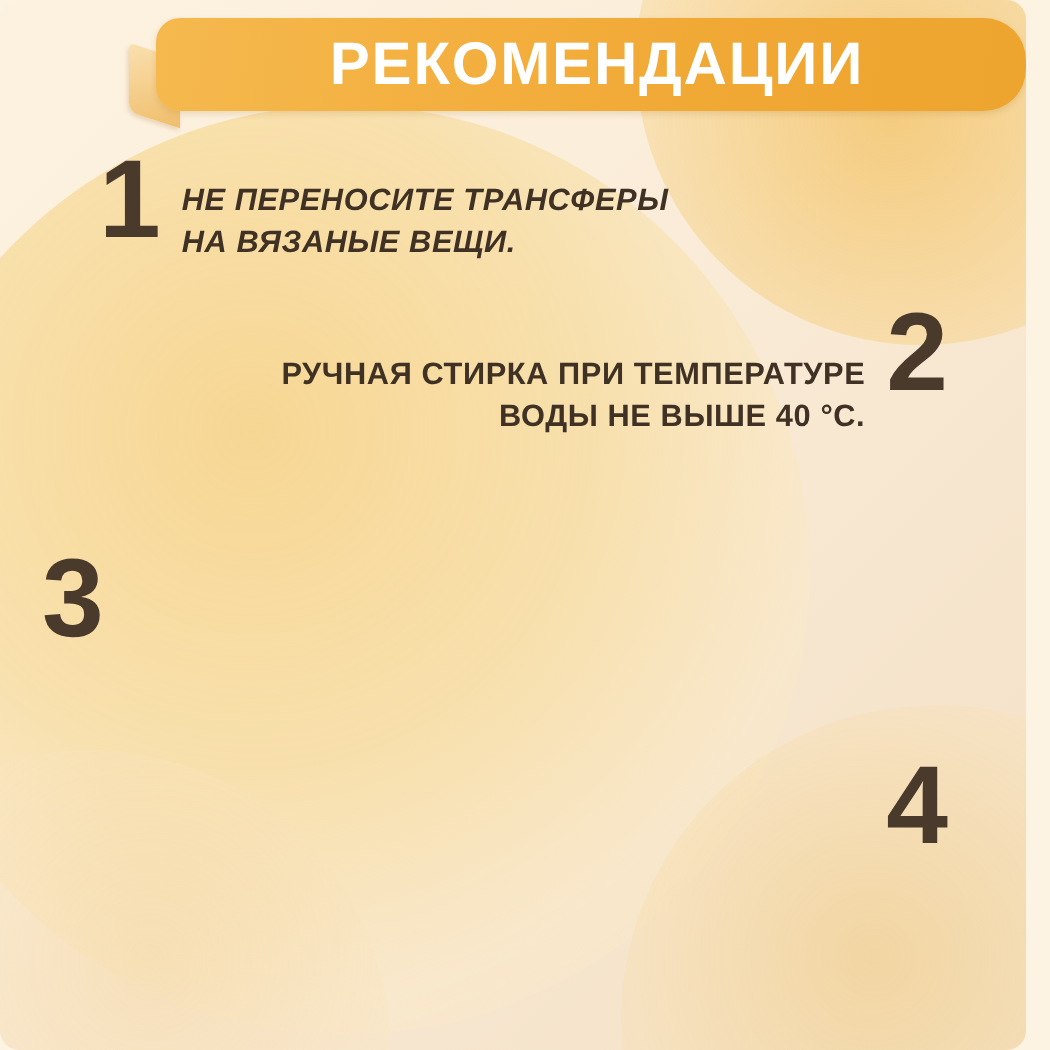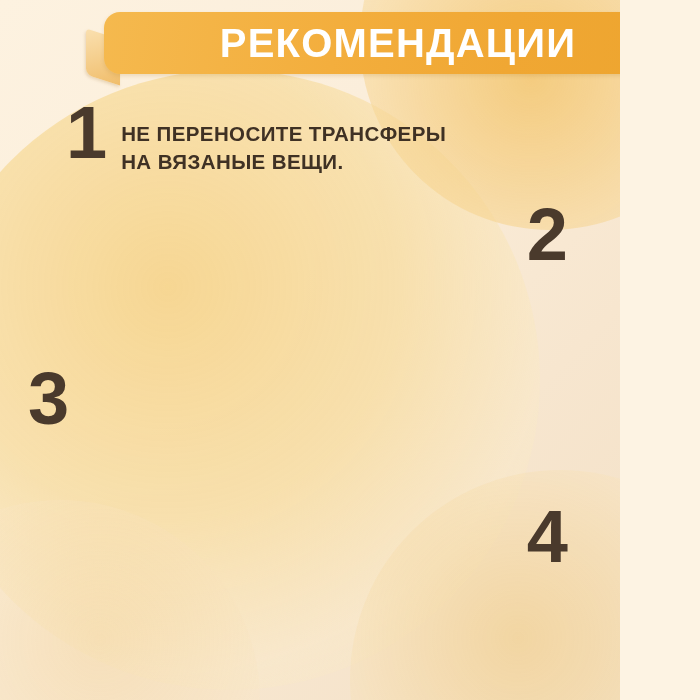--- a/index.html
+++ b/index.html
@@ -9,24 +9,25 @@
   body {
     width: 700px;
     height: 700px;
     font-family: "Liberation Sans", sans-serif;
     background: #fdf3e3;
     overflow: hidden;
   }
 
   #poster {
     position: relative;
-    width: 620px;
+    width: 684px;
     height: 700px;
     background: linear-gradient(135deg, #fdf2e0 0%, #fbeedb 35%, #f7e6cf 70%, #f3e0c6 100%);
     overflow: hidden;
+    border-radius: 13px;
   }
 
   
   .blob {
     position: absolute;
     border-radius: 50%;
     filter: blur(0.4px);
   }
   .blob-big {
     left: -80px;
@@ -135,21 +136,21 @@
   }
   .txt.right {
     text-align: right;
   }
   .txt.left {
     text-align: left;
   }
 
   
   #item-1 { left: 66px; top: 104px; }
-  #item-1 .txt { padding-top: 16px; }
+  #item-1 .txt { padding-top: 16px; font-style: italic; }
 
   #item-2 { right: 52px; top: 206px; flex-direction: row; align-items: flex-start; }
   #item-2 .num { order: 2; }
   #item-2 .txt { order: 1; padding-top: 30px; }
 
   #item-3 { left: 28px; top: 370px; }
   #item-3 .txt { padding-top: 26px; }
 
   #item-4 { right: 52px; top: 508px; }
   #item-4 .num { order: 2; }
@@ -172,20 +173,22 @@
   </div>
 
   <div class="item" id="item-1">
     <div class="num">1</div>
     <div class="txt left">НЕ ПЕРЕНОСИТЕ ТРАНСФЕРЫ
 НА ВЯЗАНЫЕ ВЕЩИ.</div>
   </div>
 
   <div class="item" id="item-2">
     <div class="num">2</div>
+    <div class="txt right">РУЧНАЯ СТИРКА ПРИ ТЕМПЕРАТУРЕ
+ВОДЫ НЕ ВЫШЕ 40 °C.</div>
   </div>
 
   <div class="item" id="item-3">
     <div class="num">3</div>
   </div>
 
   <div class="item" id="item-4">
     <div class="num">4</div>
   </div>
 

